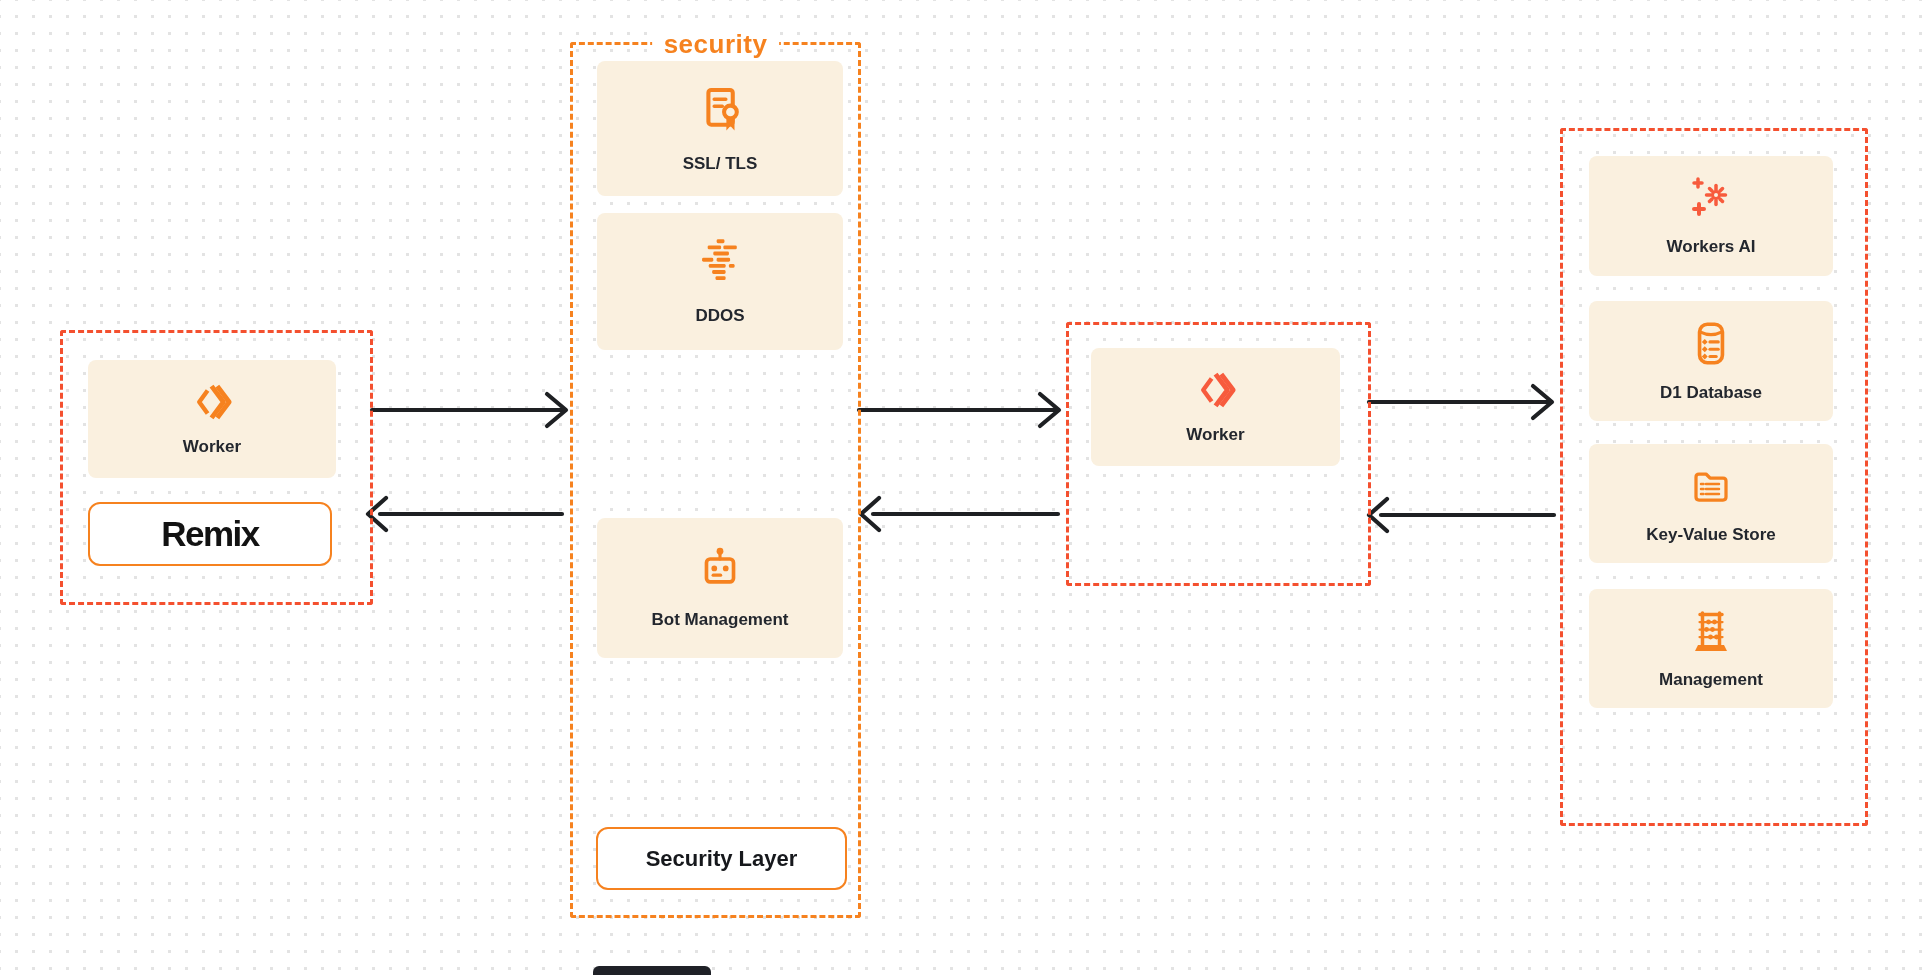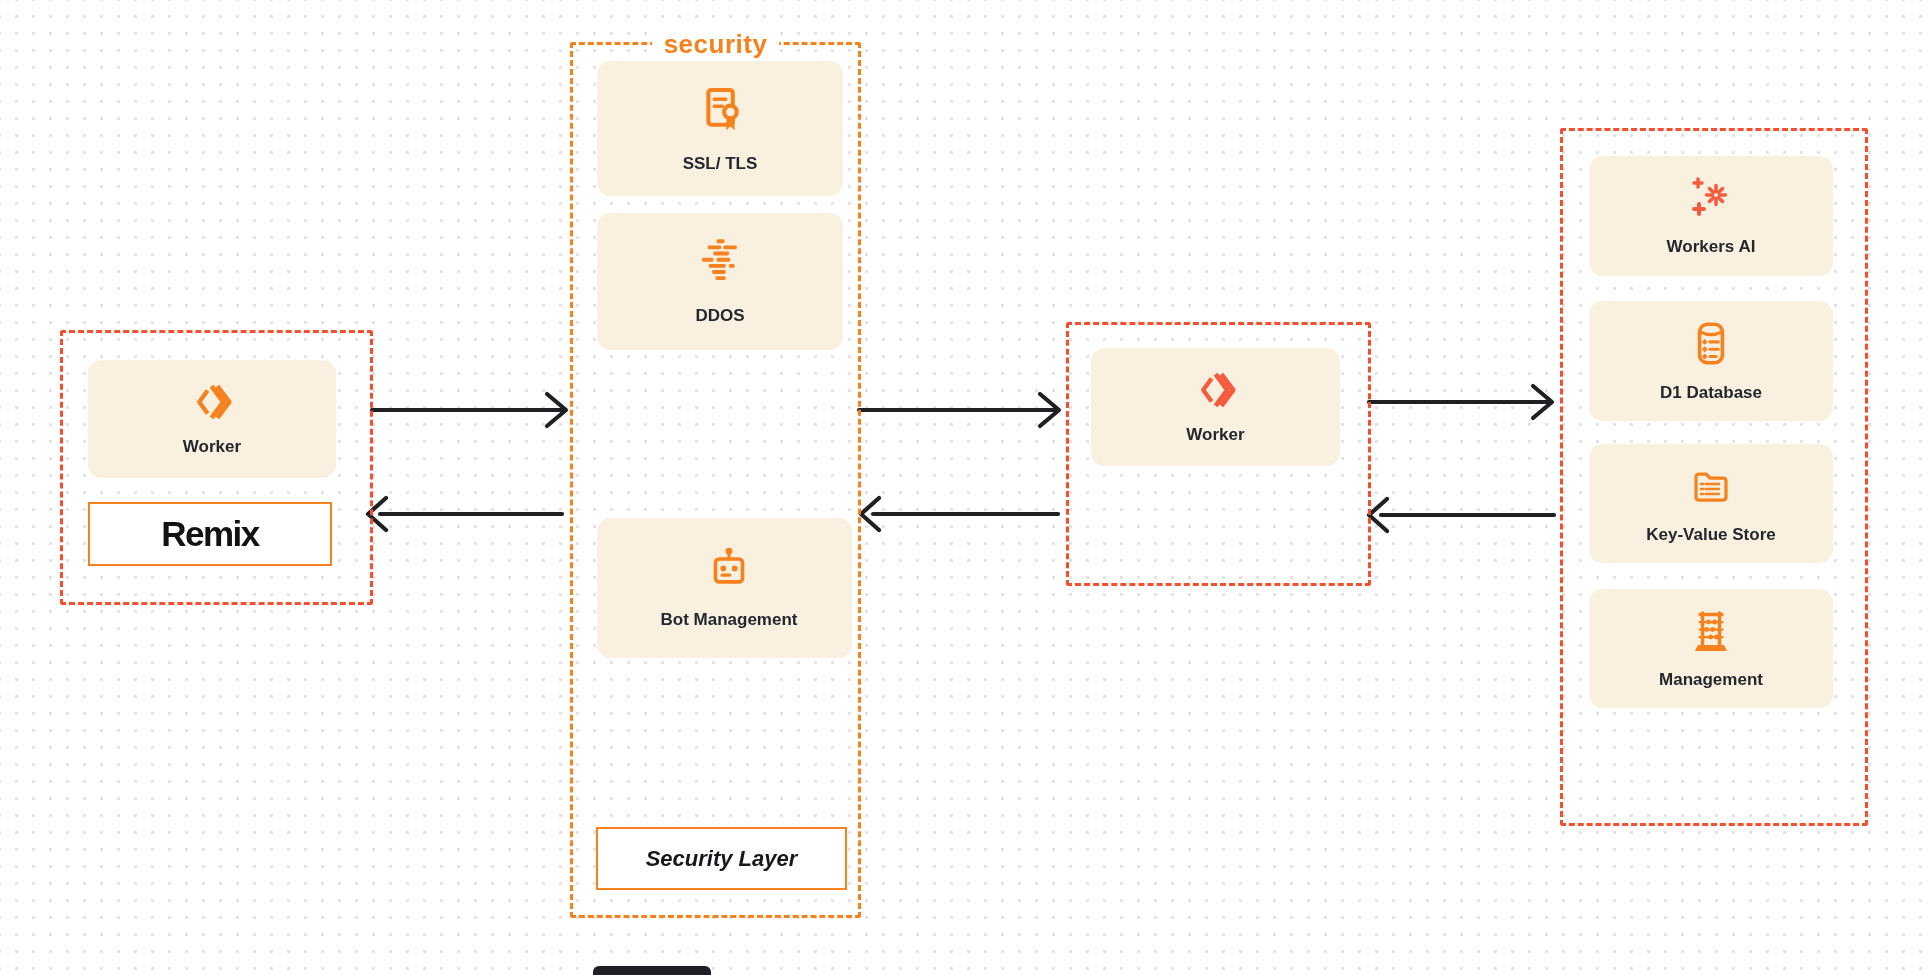--- a/index.html
+++ b/index.html
@@ -18,29 +18,29 @@
   .arrows{position:absolute;left:0;top:0;width:1931px;height:975px;pointer-events:none;}
   .arrows line,.arrows polyline{stroke:var(--arrow);stroke-width:4.2;fill:none;stroke-linecap:round;stroke-linejoin:round;}
   .group{position:absolute;border:3.5px dashed var(--group-border-red);border-radius:3px;}
   .group.security{border-color:var(--group-border-orange);}
   .group-title{
     position:absolute;top:-16px;left:50%;transform:translateX(-50%);
     background:#fff;padding:0 12px;color:var(--security-label);
     font-size:26px;font-weight:700;letter-spacing:.5px;white-space:nowrap;
   }
   .card{
-    position:absolute;background:var(--card-bg);border-radius:14px;
+    position:absolute;background:var(--card-bg);border-radius:8px;
     display:flex;flex-direction:column;align-items:center;justify-content:center;gap:13px;
   }
   .card-label{
     font-size:17px;font-weight:700;color:var(--text-dark);text-align:center;
     line-height:1.18;max-width:160px;
   }
   .label-box{
-    position:absolute;background:#fff;border:2.5px solid var(--label-box-border);border-radius:0;
+    position:absolute;background:#fff;border:2.5px solid var(--label-box-border);border-radius:12px;
     display:flex;align-items:center;justify-content:center;
     font-size:22px;font-weight:700;color:#16181C;
   }
   .remix-logo{font-size:35px;font-weight:900;letter-spacing:-1.5px;color:#121212;}
   .icon{display:block;}
   .icon .st{fill:none;stroke:currentColor;stroke-width:7;stroke-linejoin:round;}
   .icon .stc{fill:none;stroke:currentColor;stroke-linecap:round;}
   .icon .fl{fill:currentColor;stroke:none;}
   .orange{color:var(--icon-orange);}
   .red{color:var(--icon-red);}
@@ -120,34 +120,34 @@
           <rect x="30" y="48" width="30" height="7" rx="2.5"></rect>
             <rect x="66" y="48" width="10" height="7" rx="2.5"></rect>
           <rect x="36" y="59" width="24" height="7" rx="2.5"></rect>
           <rect x="42" y="70" width="18" height="7" rx="2.5"></rect>
         </g>
       </svg>
       <div class="card-label">DDOS</div>
     </div>
 
 
-    <div class="card" style="left:24px;top:473px;width:246px;height:140px;padding-left:9px;">
+    <div class="card" style="left:24px;top:473px;width:246px;height:140px;">
       <svg class="icon orange" width="56" height="52" viewBox="0 0 100 100">
         <circle class="fl" cx="50" cy="12" r="6.5"></circle>
         <path class="stc" style="stroke-width:6" d="M50 18 V27"></path>
         <rect class="st" x="24" y="27" width="52" height="44" rx="7"></rect>
         <circle class="fl" cx="39" cy="45" r="5.5"></circle>
           <circle class="fl" cx="61" cy="45" r="5.5"></circle>
         <path class="stc" style="stroke-width:6.5" d="M37 58 H51"></path>
       </svg>
       <div class="card-label">Bot Management</div>
     </div>
 
 
-    <div class="label-box" style="left:23px;top:782px;width:247px;height:59px;font-style:italic;">
+    <div class="label-box" style="left:23px;top:782px;width:247px;height:59px;">
       <span>Security Layer</span>
     </div>
   </div>
 
   <div class="group" style="left:1066px;top:322px;width:299px;height:258px;">
     <div class="card" style="left:22px;top:23px;width:249px;height:118px;">
       <svg class="icon red" width="50" height="44" viewBox="0 0 100 100">
         <path class="st" style="stroke-width:10" d="M40 24 L21 50 L40 76"></path>
         <path class="st" style="stroke-width:11" d="M49 14 L76 50 L49 86"></path>
         <path class="st" style="stroke-width:11" d="M62 14 L89 50 L62 86"></path>

